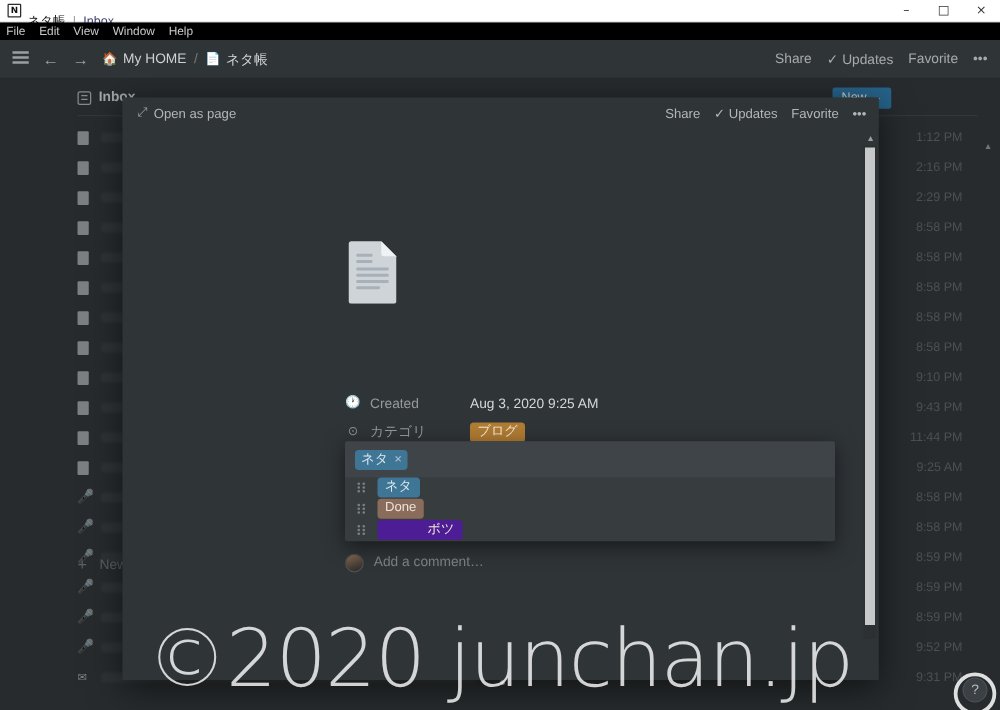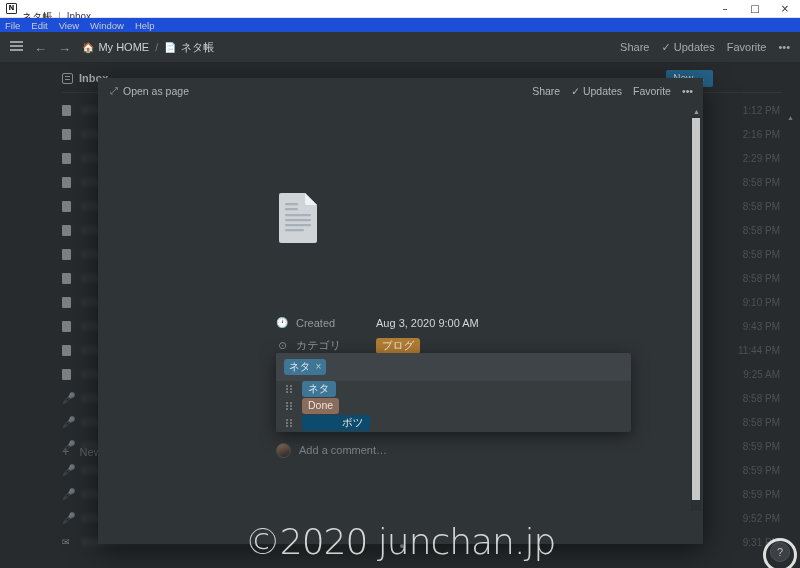--- a/index.html
+++ b/index.html
@@ -26,21 +26,21 @@
   .tb-sub { color:#3a3a6a; }
   .tb-controls { margin-left:auto; display:flex; height:18px; }
   .tb-btn {
     width:30px; height:18px; display:flex; align-items:center;
     justify-content:center; font-size:10px; color:#333;
     font-family:"DejaVu Sans",sans-serif;
   }
 
   
   .menubar {
-    height:14px; background:#1d4ed8; display:flex; align-items:center;
+    height:14px; background:#000000; display:flex; align-items:center;
     padding-left:5px; position:relative; z-index:60;
   }
   .menu-item { font-size:9.5px; color:#c9cacb; margin-right:11px; }
 
   
   .topnav {
     height:30px; background:#2f3437; display:flex; align-items:center;
     padding:0 10px; position:relative; z-index:55;
   }
   .nav-icon { color:#9b9fa1; margin-right:11px; font-size:13px; line-height:1; }
@@ -80,21 +80,21 @@
     width:9px; height:11px; background:#aeb4b7; border-radius:1px;
     margin-right:10px; flex:none; position:relative; opacity:.85;
   }
   .bg-row .ficon.mic { background:none; color:#aeb4b7; font-size:11px; line-height:11px; text-align:center; opacity:.8; }
   .bg-row .ficon.mail { background:none; color:#aeb4b7; font-size:9px; line-height:11px; opacity:.85; }
   .bg-row .btitle {
     flex:1; height:8px; background:#3b4043; border-radius:2px; max-width:300px;
     filter:blur(1.4px); opacity:.9;
   }
   .bg-row .btime {
-    position:absolute; right:8px; font-size:10px; color:#5d6366;
+    position:absolute; right:18px; font-size:10px; color:#5d6366;
   }
   .bg-newrow {
     position:absolute; left:62px; top:calc(36px + 408px); display:flex;
     align-items:center; font-size:11px; color:#72777a;
   }
   .bg-newrow .plus { margin-right:10px; font-size:13px; }
 
   
   .bg-scrollarrow { position:absolute; right:6px; top:52px; font-size:7px; color:#8d9194; }
   .bg-dot { position:absolute; left:50%; bottom:20px; width:4px; height:4px; border-radius:50%; background:#c9cbcc; }
@@ -149,21 +149,21 @@
   .comment-row { display:flex; align-items:center; height:24px; margin-top:6px; }
   .avatar {
     width:15px; height:15px; border-radius:50%; margin-right:8px; flex:none;
     background:linear-gradient(160deg,#8d6a4f 0%,#4a4037 60%,#2a2725 100%);
     border:1px solid #4b4f52;
   }
   .comment-ph { font-size:11px; color:#7d8285; }
 
   
   .select-pop {
-    position:absolute; left:178px; top:250px; width:355px;
+    position:absolute; left:178px; top:250px; width:392px;
     background:#373c3f; box-shadow:0 4px 16px rgba(0,0,0,.5); z-index:30;
     border-radius:2px; overflow:hidden;
   }
   .select-top { background:#3e4447; padding:6px 8px; min-height:26px; }
   .chip {
     display:inline-flex; align-items:center; gap:5px;
     padding:1px 5px 2px; border-radius:3px; font-size:10.5px; line-height:13px;
   }
   .chip .x { font-size:10px; opacity:.7; }
   .select-hint {
@@ -184,21 +184,21 @@
   }
   .modal-scroll .thumb {
     position:absolute; left:1px; top:2px; width:8px; height:382px;
     background:#c6c8c9; border-radius:0;
   }
   .modal-scroll .uparrow { position:absolute; left:2px; top:-8px; font-size:7px; color:#9a9ea0; }
 
   
   .watermark {
     position:absolute; left:0; right:0; bottom:8px; text-align:center;
-    font-size:36px; color:rgba(255,255,255,.80); letter-spacing:-1px;
+    font-size:64px; color:rgba(255,255,255,.80); letter-spacing:-1px;
     font-family:"DejaVu Sans","Liberation Sans",sans-serif; font-weight:300;
     z-index:45; pointer-events:none; line-height:1;
   }
 
   .help-btn {
     position:absolute; right:10px; bottom:6px; width:20px; height:20px;
     border-radius:50%; background:#3a4043; color:#b7babc; font-size:11px;
     display:flex; align-items:center; justify-content:center; z-index:50;
     border:1px solid #4a5053;
   }
@@ -409,21 +409,21 @@
       </svg>
     </div>
 
 
     <div class="props" id="prop-list">
         <div class="prop-row">
           <div class="prop-label">
             <span class="prop-icon">🕐</span>
             <span>Created</span>
           </div>
-          <div class="prop-value">Aug 3, 2020 9:00 AM</div>
+          <div class="prop-value">Aug 3, 2020 9:25 AM</div>
         </div>
         <div class="prop-row">
           <div class="prop-label">
             <span class="prop-icon">⊙</span>
             <span>カテゴリ</span>
           </div>
           <div class="prop-value"><span class="tag" style="background: rgb(176, 124, 51); color: rgb(243, 231, 212);">ブログ</span></div>
         </div>
         <div class="prop-row">
           <div class="prop-label">
@@ -488,21 +488,21 @@
             <span class="grip">
               <span class="grip-dots">
                 <i></i>
                 <i></i>
                 <i></i>
                 <i></i>
                 <i></i>
                 <i></i>
               </span>
             </span>
-            <span class="tag" style="background: #0c4a6e; color: rgb(243, 231, 212); padding-left: 40px;">ボツ</span>
+            <span class="tag" style="background: #4c1d95; color: rgb(243, 231, 212); padding-left: 40px;">ボツ</span>
           </div>
         </div>
     </div>
 
   </div>
 
   <div class="modal-scroll">
     <div class="uparrow">▲</div>
     <div class="thumb"></div>
   </div>

